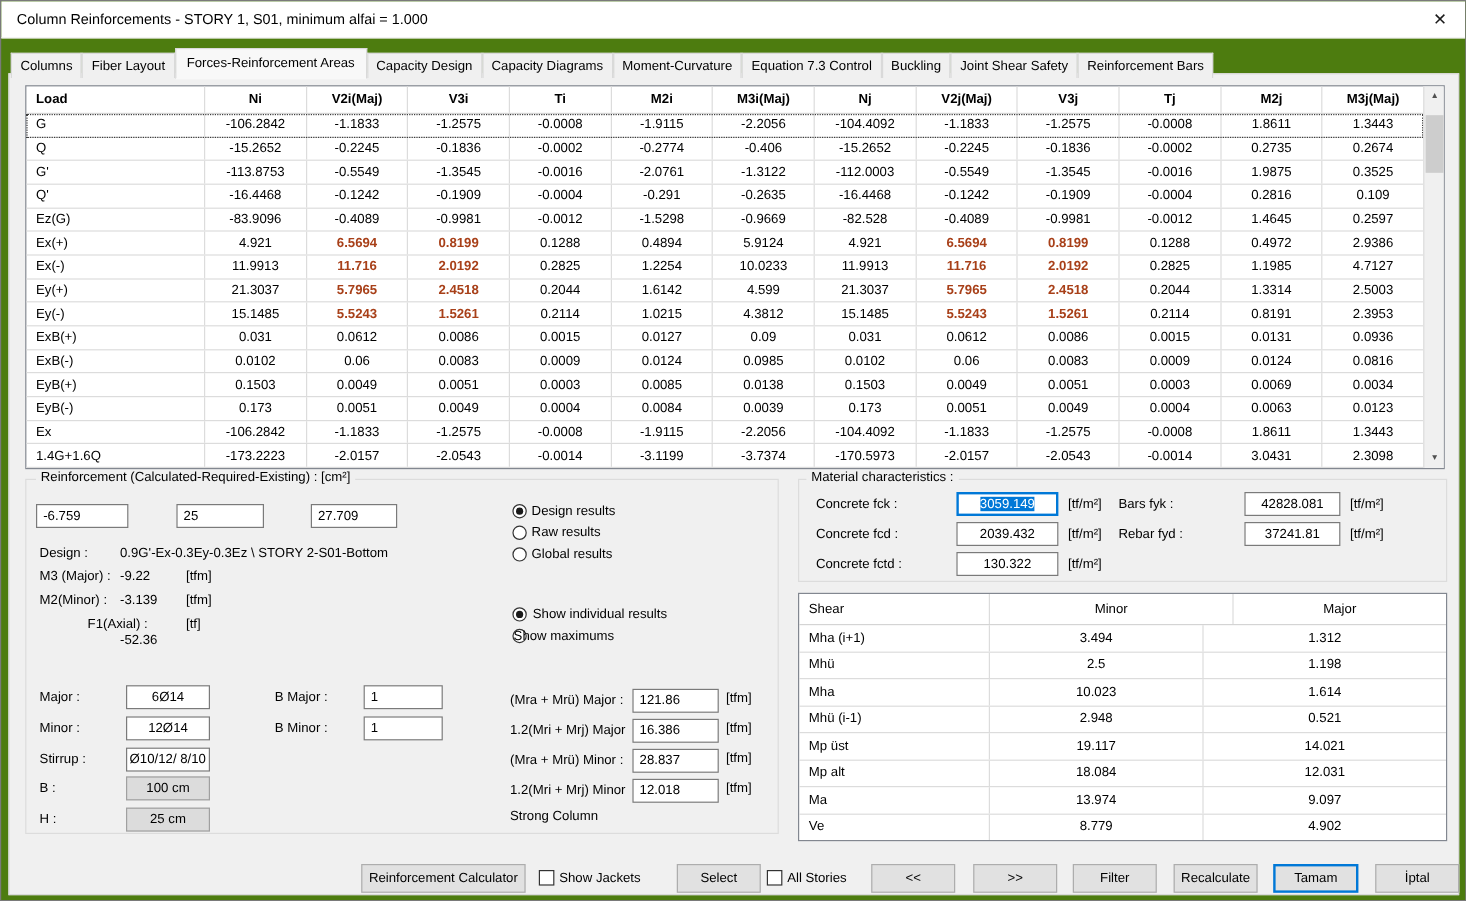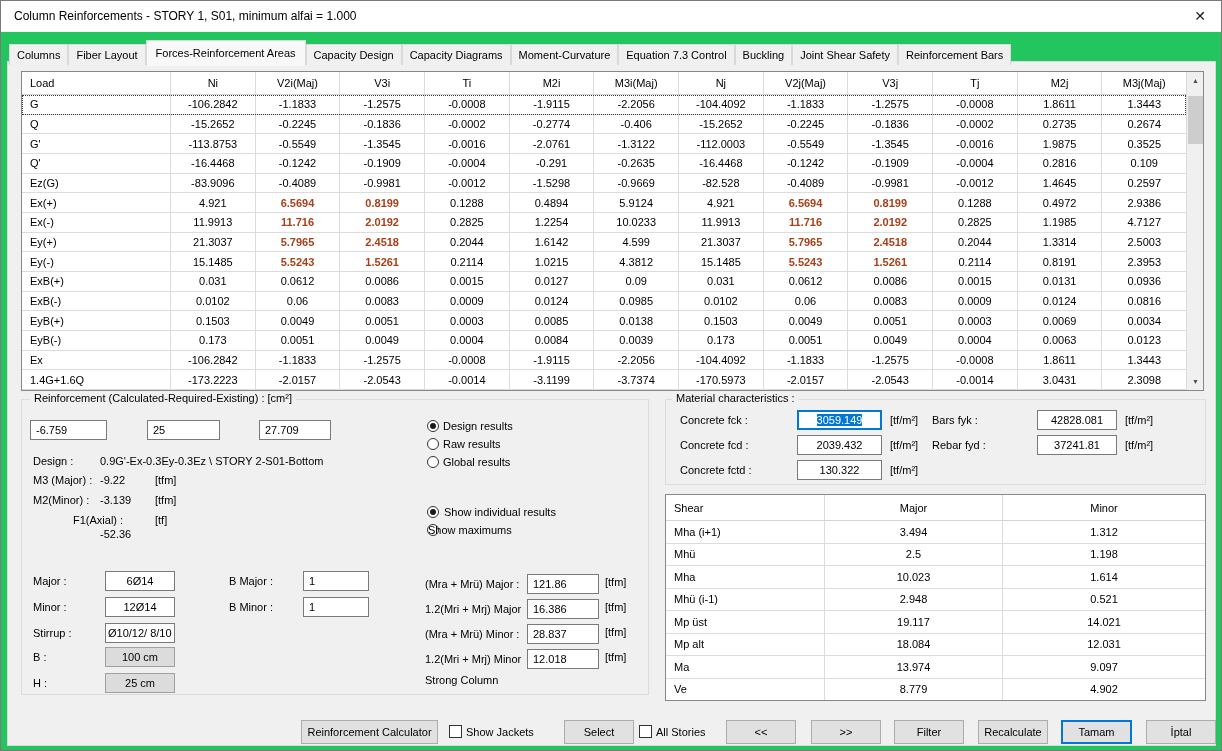--- a/index.html
+++ b/index.html
@@ -1,36 +1,36 @@
 <!DOCTYPE html>
 <html><head>
 <meta charset="utf-8">
 <style>
   html,body{margin:0;padding:0;background:#555;}
-  .dialog{position:relative;width:1222px;height:751px;background:#22c55e;
+  .dialog{position:relative;width:1222px;height:751px;background:#4d7c0f;
     font-family:"Liberation Sans","DejaVu Sans",sans-serif;font-size:11px;color:#000;
     border:1px solid #7a7a7a;box-sizing:border-box;overflow:hidden;}
   .titlebar{position:absolute;left:0;top:0;width:100%;height:30px;background:#ffffff;
     display:flex;align-items:center;border-bottom:1px solid #f0f0f0;}
   .title{margin-left:13px;font-size:12px;}
   .close{position:absolute;right:12px;top:6px;width:18px;height:18px;display:flex;
     align-items:center;justify-content:center;font-size:14px;color:#1a1a1a;cursor:pointer;}
   .tab-page{position:absolute;left:6px;top:60px;width:1209px;height:685px;
     border:1px solid #d9d9d9;background:#f0f0f0;box-sizing:border-box;}
   .tabs{position:absolute;left:8px;top:38px;display:flex;align-items:flex-end;z-index:3;}
   .tab{background:#f0f0f0;border:1px solid #d9d9d9;border-bottom:none;padding:0 7px;
     height:20px;line-height:20px;margin-right:0;white-space:nowrap;cursor:pointer;}
   .tab.active{background:#f8f8f8;height:24px;line-height:24px;position:relative;top:1px;
     border:1px solid #d9d9d9;border-bottom:1px solid #f8f8f8;padding:0 9px;}
   
   .ftable{position:absolute;left:20px;top:70px;width:1183px;height:320px;background:#fff;
     border:1px solid #828790;box-sizing:border-box;display:flex;flex-direction:column;}
   .ft-inner{position:absolute;left:0;top:0;right:17px;bottom:0;display:flex;flex-direction:column;}
   .ft-head{display:flex;height:22px;flex:0 0 22px;border-bottom:1px solid #d4d4d4;}
-  .ft-head .ft-cell{font-size:11px;}
+  .ft-head .ft-cell{font-size:11px;font-weight:bold;}
   .ft-body{flex:1;display:flex;flex-direction:column;}
   .ft-row{display:flex;flex:1;border-bottom:1px solid #dcdcdc;align-items:center;}
   .ft-row.selected{outline:1px dotted #3c3c3c;outline-offset:-1px;}
   .ft-cell{flex:1;text-align:center;border-right:1px solid #dcdcdc;white-space:nowrap;
     overflow:hidden;align-self:stretch;display:flex;align-items:center;justify-content:center;}
   .ft-cell.load{flex:0 0 140px;justify-content:flex-start;padding-left:8px;}
   .ft-cell:last-child{border-right:none;}
   .ft-cell.hl{color:#a84019;font-weight:bold;}
   .vscroll{position:absolute;top:0;right:0;width:17px;height:100%;background:#f0f0f0;
     border-left:1px solid #dcdcdc;box-sizing:border-box;}
@@ -481,22 +481,22 @@
     <span class="lbl" style="left:266px;top:39px;">Rebar fyd :</span>
     <div class="field center" style="left:371px;top:35px;width:80px;">
         <span>37241.81</span>
       </div>
     <span class="lbl" style="left:459px;top:39px;">[tf/m²]</span>
   </div>
 
   <div class="stable">
     <div class="st-head" id="sh-head">
         <div class="st-cell c1">Shear</div>
+        <div class="st-cell c3">Minor</div>
         <div class="st-cell c2">Major</div>
-        <div class="st-cell c3">Minor</div>
       </div>
     <div id="sh-body" style="display:flex;flex-direction:column;flex:1;">
         <div class="st-row">
           <div class="st-cell c1">Mha (i+1)</div>
           <div class="st-cell c2">3.494</div>
           <div class="st-cell c3">1.312</div>
         </div>
         <div class="st-row">
           <div class="st-cell c1">Mhü</div>
           <div class="st-cell c2">2.5</div>

